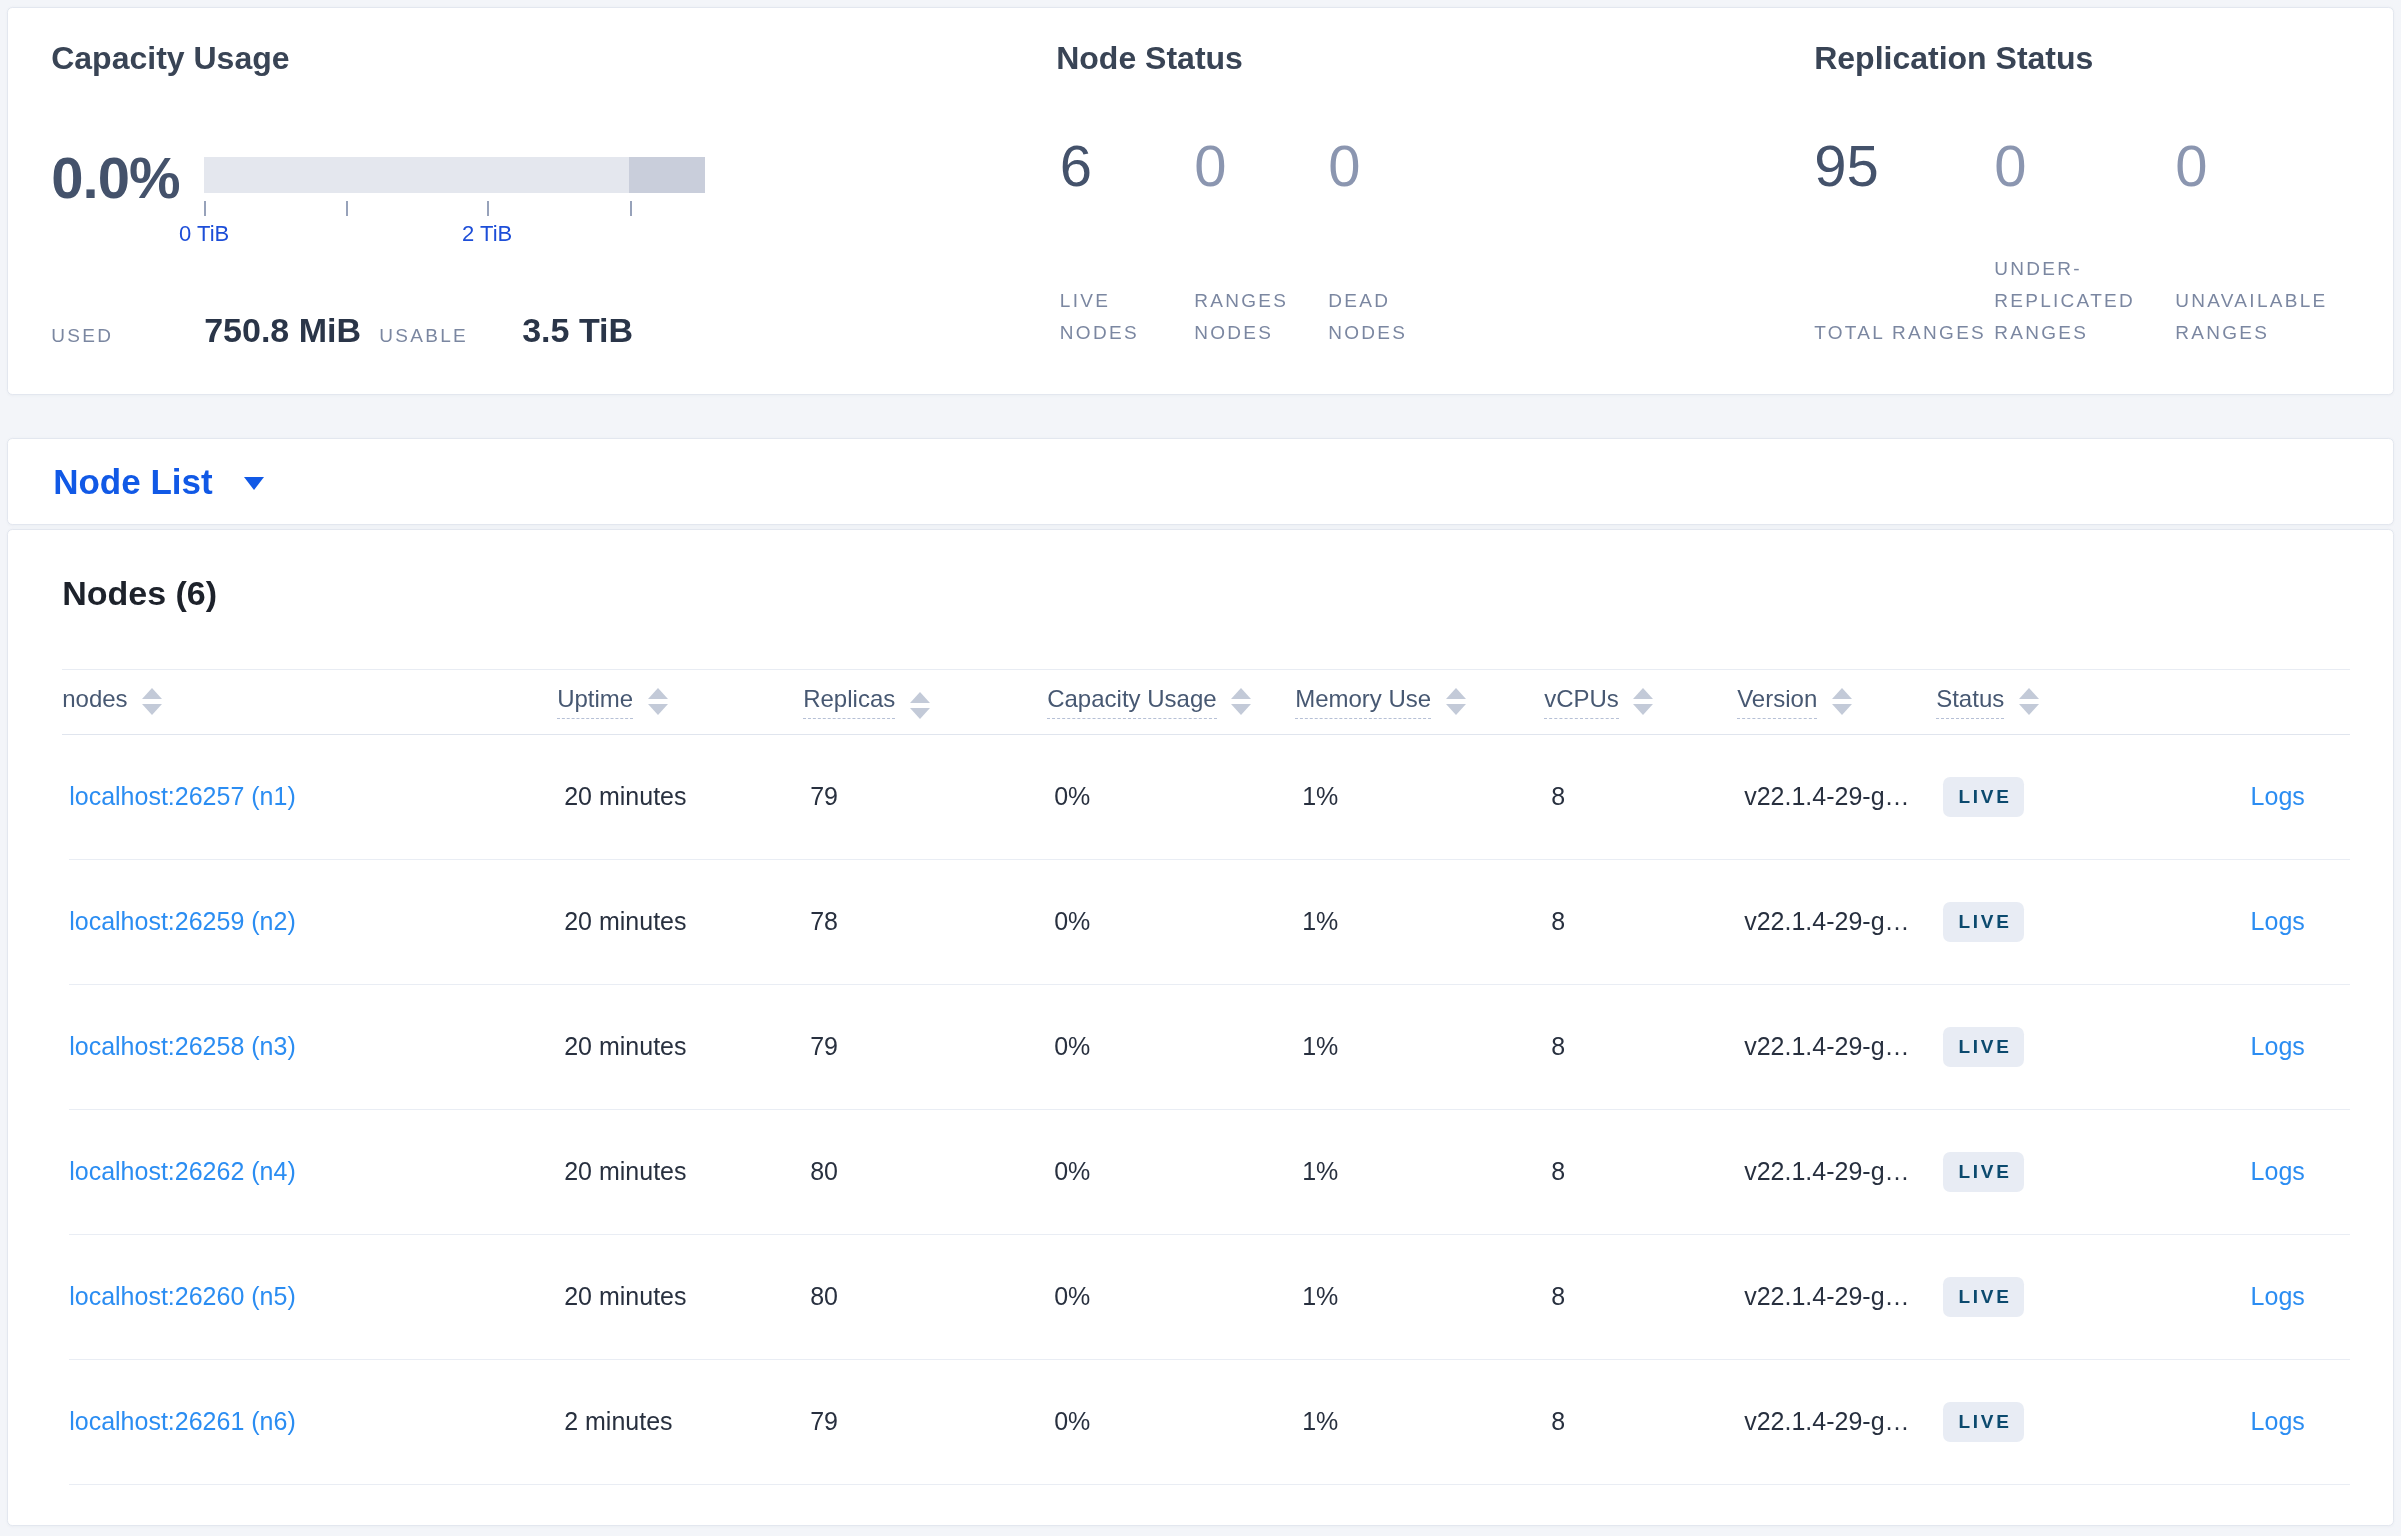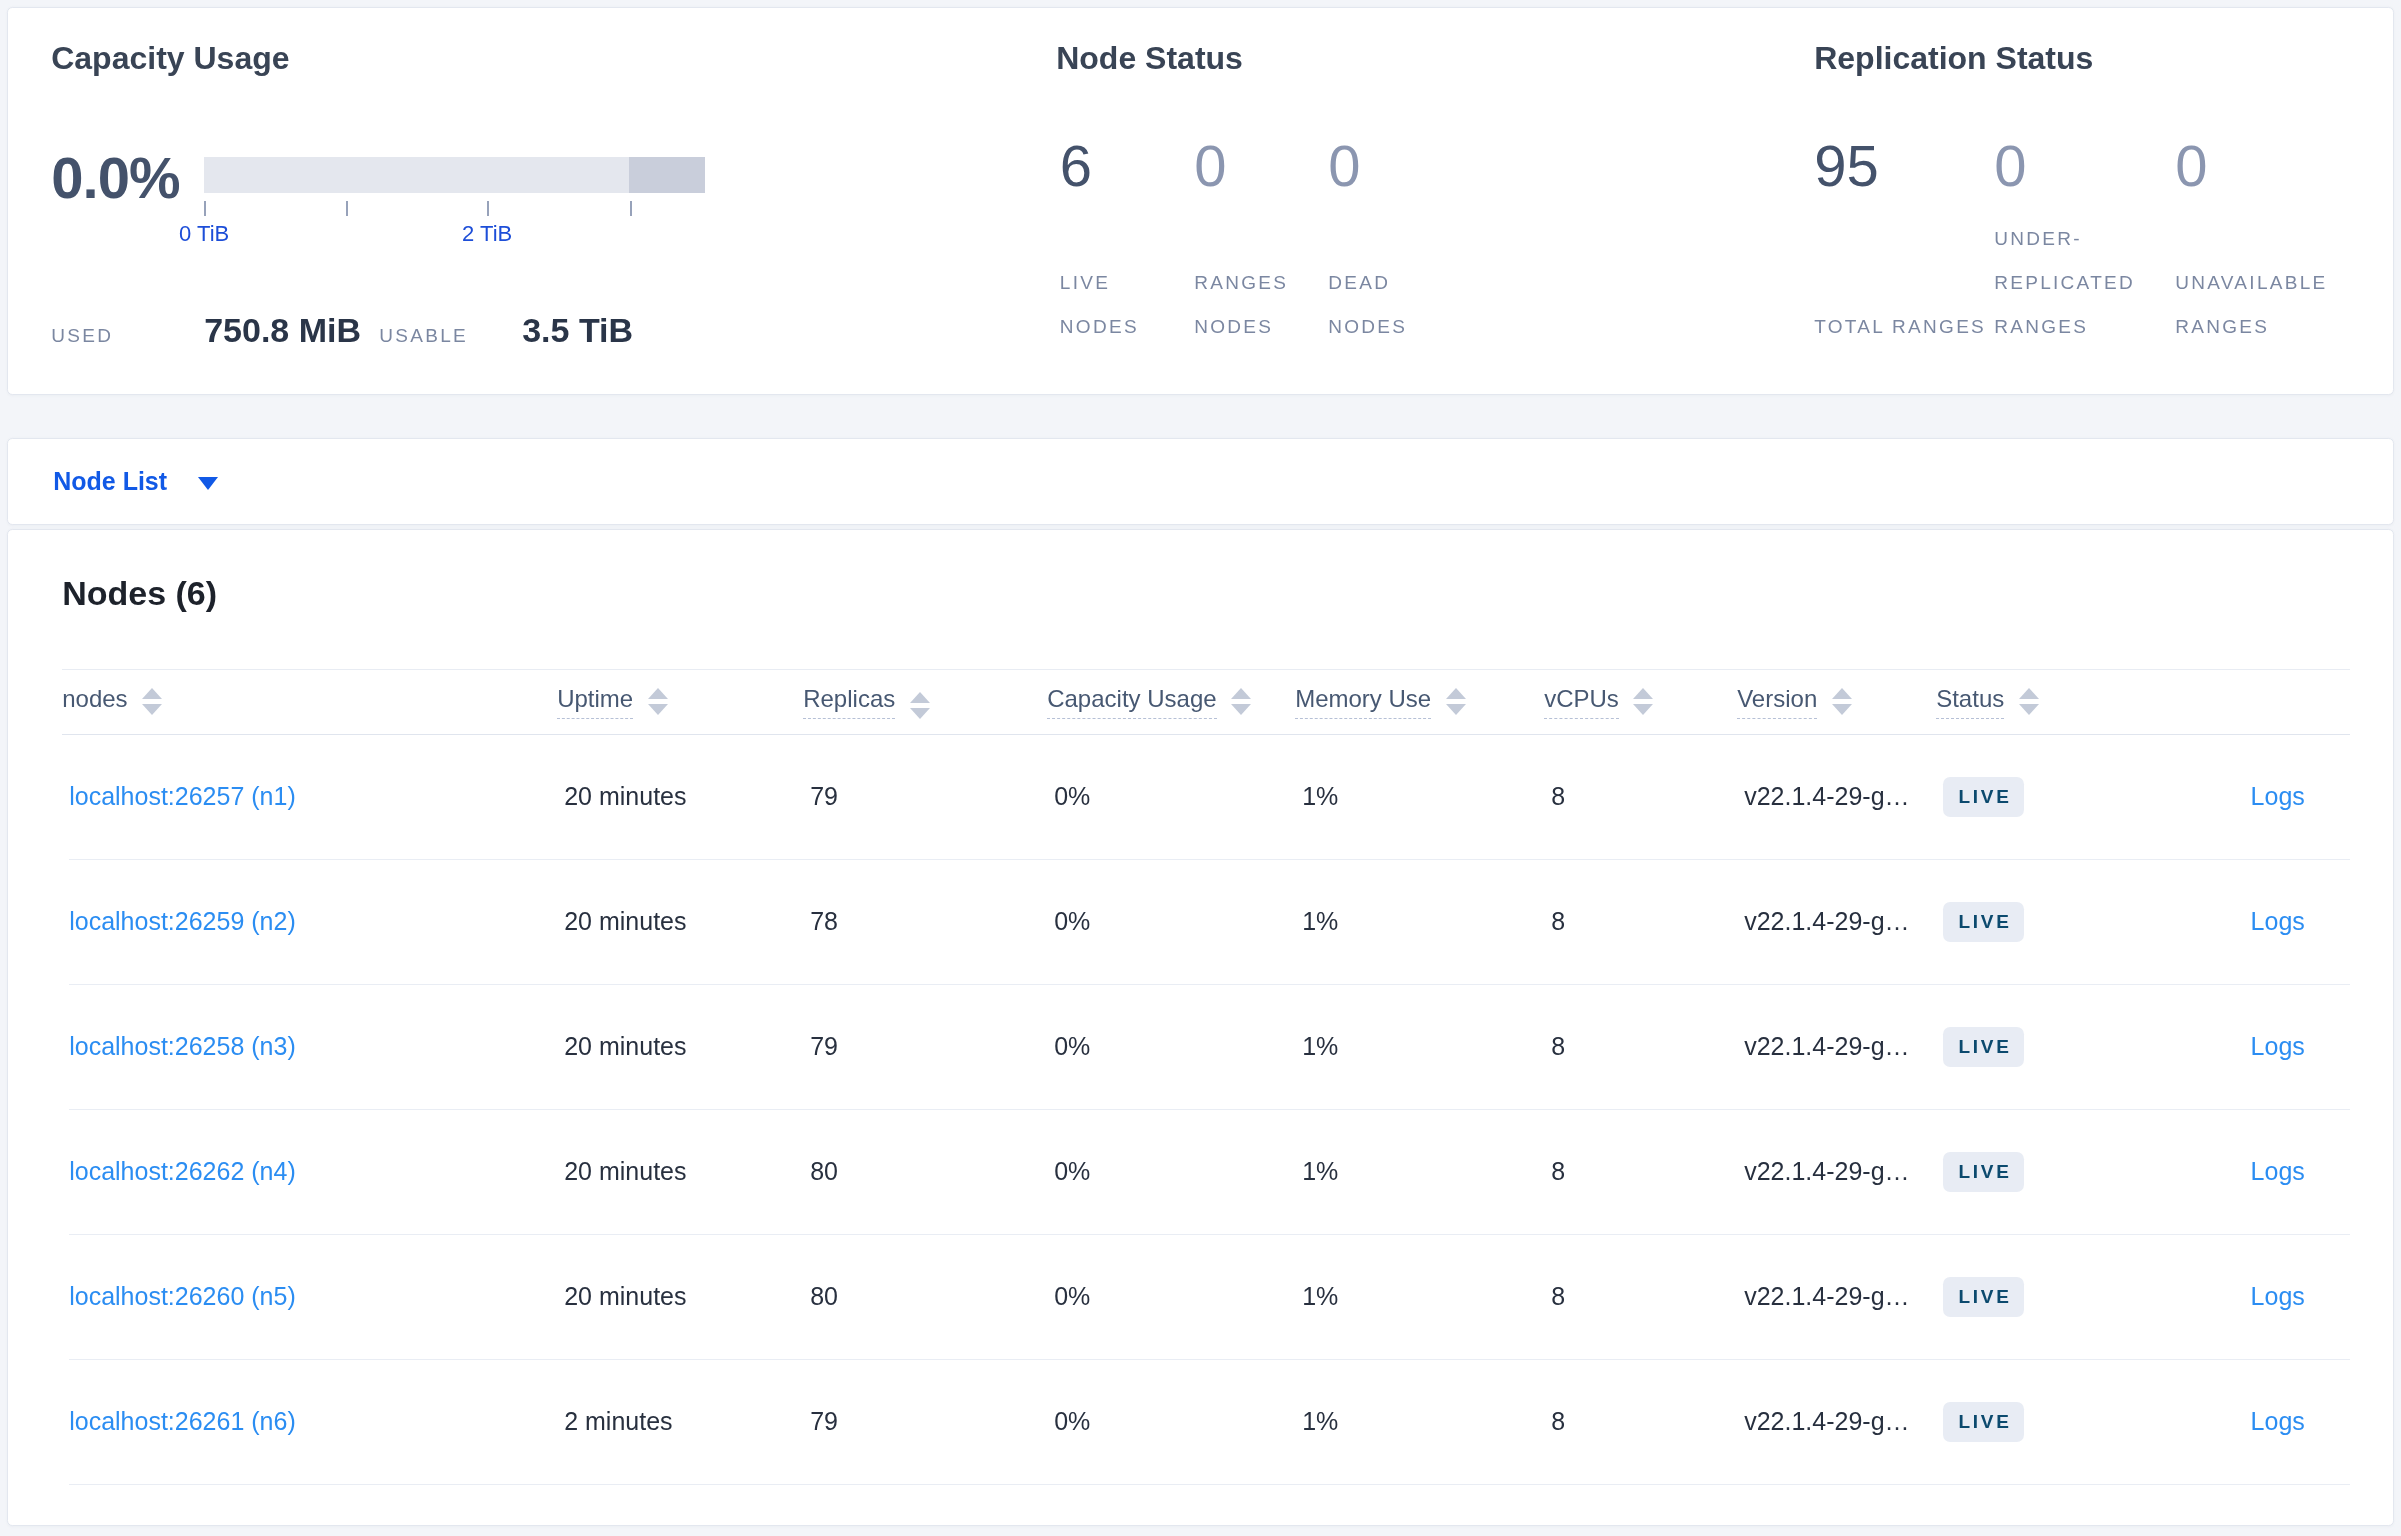--- a/index.html
+++ b/index.html
@@ -42,26 +42,26 @@
   .panel-nodes .stat:nth-of-type(1){ left:3.6px; }
   .panel-nodes .stat:nth-of-type(2){ left:138px; }
   .panel-nodes .stat:nth-of-type(3){ left:272px; }
   .panel-repl .stat { width:180px; }
   .panel-repl .stat:nth-of-type(1){ left:0; }
   .panel-repl .stat:nth-of-type(2){ left:180px; }
   .panel-repl .stat:nth-of-type(3){ left:361px; }
   .stat-value { font-size:58px; line-height:59px; font-weight:500; color:#8b96b0; }
   .stat-value.strong { color:#44526b; }
   .stat-label { position:absolute; bottom:0; left:0; width:100%; font-size:19px;
-                line-height:44px; letter-spacing:2.3px; color:#7b87a1;margin-top:16px; }
+                line-height:32px; letter-spacing:2.3px; color:#7b87a1;margin-top:16px; }
 
   
   .selector { margin-top:43px; height:87px; display:flex; align-items:center; }
   .selector-btn { display:flex; align-items:center; margin-left:45px; cursor:pointer; }
-  .selector-btn span.lbl { font-size:25px; font-weight:600; color:#1159e6; }
+  .selector-btn span.lbl { font-size:35px; font-weight:600; color:#1159e6; }
   .caret { width:0; height:0; border-left:10px solid transparent; border-right:10px solid transparent;
            border-top:13.5px solid #1159e6; margin-left:31px; margin-top:3.6px; }
 
   
   .nodes-card { margin-top:3.6px; height:997px; }
   .nodes-card h3 { margin:41px 0 0 54px; font-size:34px; line-height:45px;
                    font-weight:600; color:#1d222b; }
   .tbl { margin:53px 43px 0 54px; border-top:0.9px solid #e8ecf3; }
   .thead { display:flex; align-items:center; height:65px; border-bottom:1.8px solid #e0e5ee; }
   .th { display:flex; align-items:center; cursor:pointer; }

